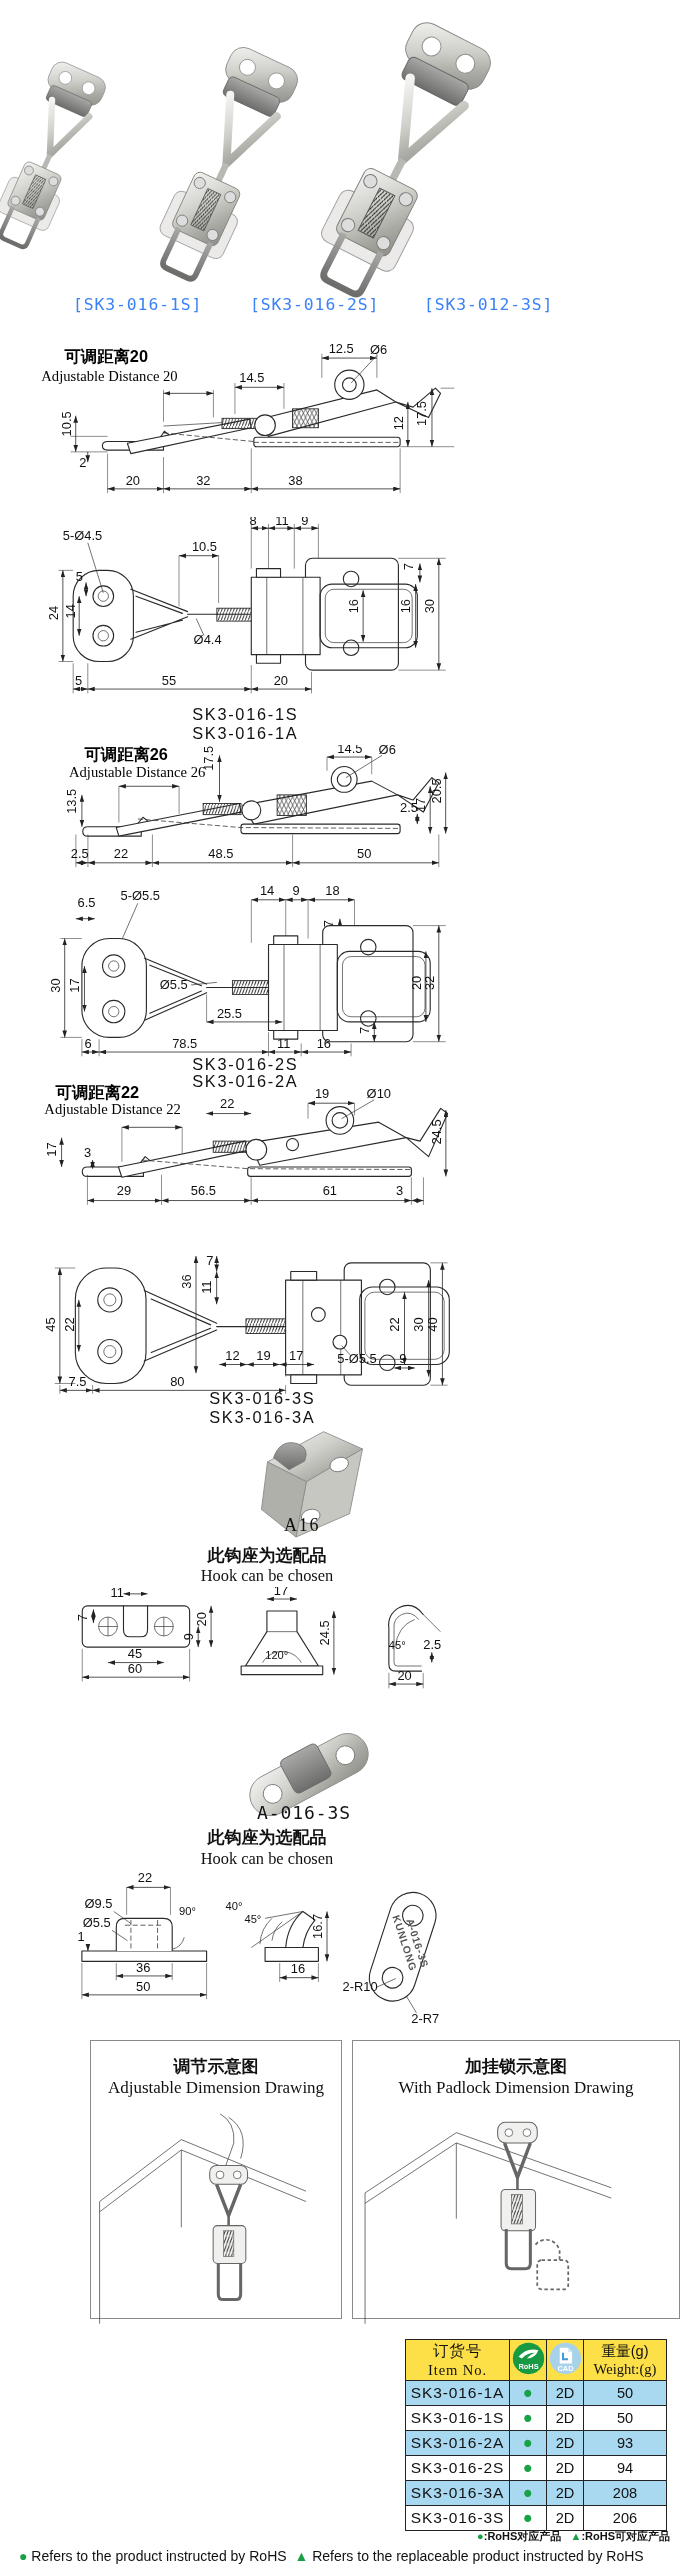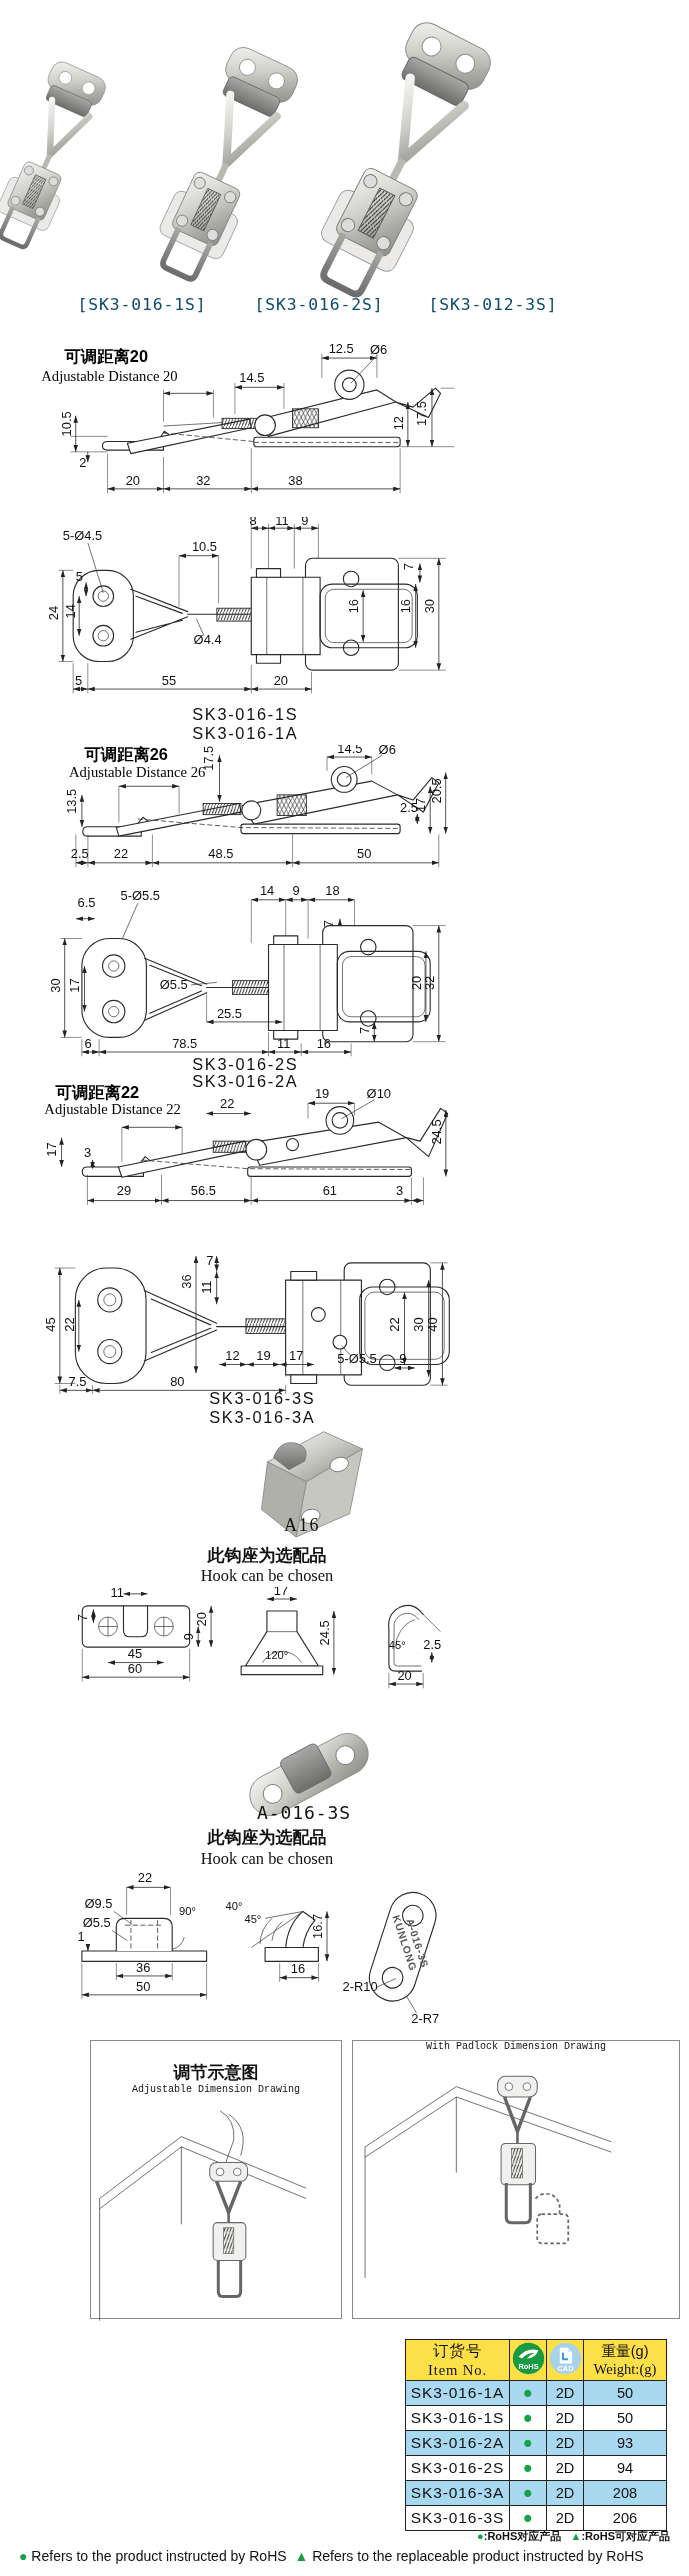--- a/index.html
+++ b/index.html
@@ -1,34 +1,34 @@
 <!DOCTYPE html>
 <html style="font-size:13.8px"><head>
 <meta charset="utf-8">
 <style>
   html,body{margin:0;padding:0}
   body{width:689px;height:2576px;position:relative;background:#fff;
        font-family:"Liberation Sans",sans-serif;color:#111;overflow:hidden}
   .abs{position:absolute}
-  .lbl{font-family:"DejaVu Sans Mono",monospace;font-size:16.4px;color:#0c4a6e;
-       text-align:center;letter-spacing:0.9px;white-space:nowrap}
+  .lbl{font-family:"DejaVu Sans Mono",monospace;font-size:16.4px;color:#3b82f6;
+       text-align:left;letter-spacing:0.9px;white-space:nowrap}
   svg text{font-family:"Liberation Sans",sans-serif;font-size:15px;fill:#111}
   svg text.cn{font-size:19px;font-weight:bold;fill:#000}
   svg text.en{font-family:"Liberation Serif",serif;font-size:17px;fill:#000}
   svg text.cap{font-size:19px;letter-spacing:2px}
   svg text.sm{font-size:13px}
   .lw{stroke:#2a2a2a;stroke-width:1.3;fill:none;stroke-linejoin:round;stroke-linecap:round}
   .fw{stroke:#2a2a2a;stroke-width:1.3;fill:#fff;stroke-linejoin:round}
   .lt{stroke:#333;stroke-width:.8;fill:none}
   .dsh{stroke:#333;stroke-width:.9;fill:none;stroke-dasharray:6 3}
   .dim{stroke:#222;stroke-width:.9;fill:none}
   .ext{stroke:#444;stroke-width:.7;fill:none}
   .panel{position:absolute;border:1.7px solid #8a8a8a;background:#fff}
-  .panel .tcn{font-size:17px;font-weight:bold;text-align:center;margin-top:20px}
-  .panel .ten{font-family:Liberation Mono, monospace;font-size:10px;text-align:center}
+  .panel .tcn{font-size:17px;font-weight:bold;text-align:center;margin-top:14px}
+  .panel .ten{font-family:Liberation Serif, serif;font-size:17px;text-align:center}
   table.spec{position:absolute;left:405px;top:2339px;border-collapse:collapse;
              border:1.7px solid #222;font-size:15.5px}
   table.spec td,table.spec th{border:1.7px solid #222;text-align:center;padding:0}
   table.spec th{background:#fde047;font-weight:normal}
   tr.blue{background:#a9d9f1}
   .itemcell{width:103px;letter-spacing:0.9px;font-size:15.5px;height:24px}
   .dotcell{width:36px}
   .cadcell{width:36px;font-size:14.6px}
   .wtcell{width:82px;font-size:14.6px}
   .gdot{color:#16a245;font-size:16.4px;line-height:1}
@@ -630,20 +630,21 @@
         <circle cx="170" cy="89" r="4.5" fill="#fff"></circle>
       <path d="M146,100 L160,136 L174,100" fill="none" stroke-width="4" stroke-linejoin="round"></path>
       <line x1="160" y1="136" x2="160" y2="152" stroke-width="3"></line>
       <rect x="142" y="148" width="38" height="44" rx="5" stroke-width="1.2"></rect>
       <rect x="154" y="154" width="12" height="30" fill="url(#ht)" stroke-width=".8"></rect>
       <path d="M148,192 v36 q0,6 6,6 h14 q6,0 6,-6 v-36" fill="none" stroke-width="3.5"></path>
     </g>
   </svg>
 </div>
 <div class="panel" style="left:352px;top:2040px;width:326px;height:277px">
+  <div class="tcn">加挂锁示意图</div>
   <div class="ten">With Padlock Dimension Drawing</div>
   <svg width="322" height="226" viewBox="0 0 374 262">
     <path class="lt" d="M14,110 L120,40 L300,104 M14,122 L120,52 L300,116 M14,110 V262 M120,52 V140"></path>
     <g stroke="#666" fill="#f0f0ee">
       <rect x="168" y="28" width="46" height="24" rx="9" stroke-width="1.2"></rect>
       <circle cx="181" cy="40" r="4.5" fill="#fff"></circle>
         <circle cx="202" cy="40" r="4.5" fill="#fff"></circle>
       <path d="M176,52 L191,92 L206,52" fill="none" stroke-width="4" stroke-linejoin="round"></path>
       <line x1="191" y1="92" x2="191" y2="112" stroke-width="3"></line>
       <rect x="172" y="106" width="40" height="48" rx="5" stroke-width="1.2"></rect>

